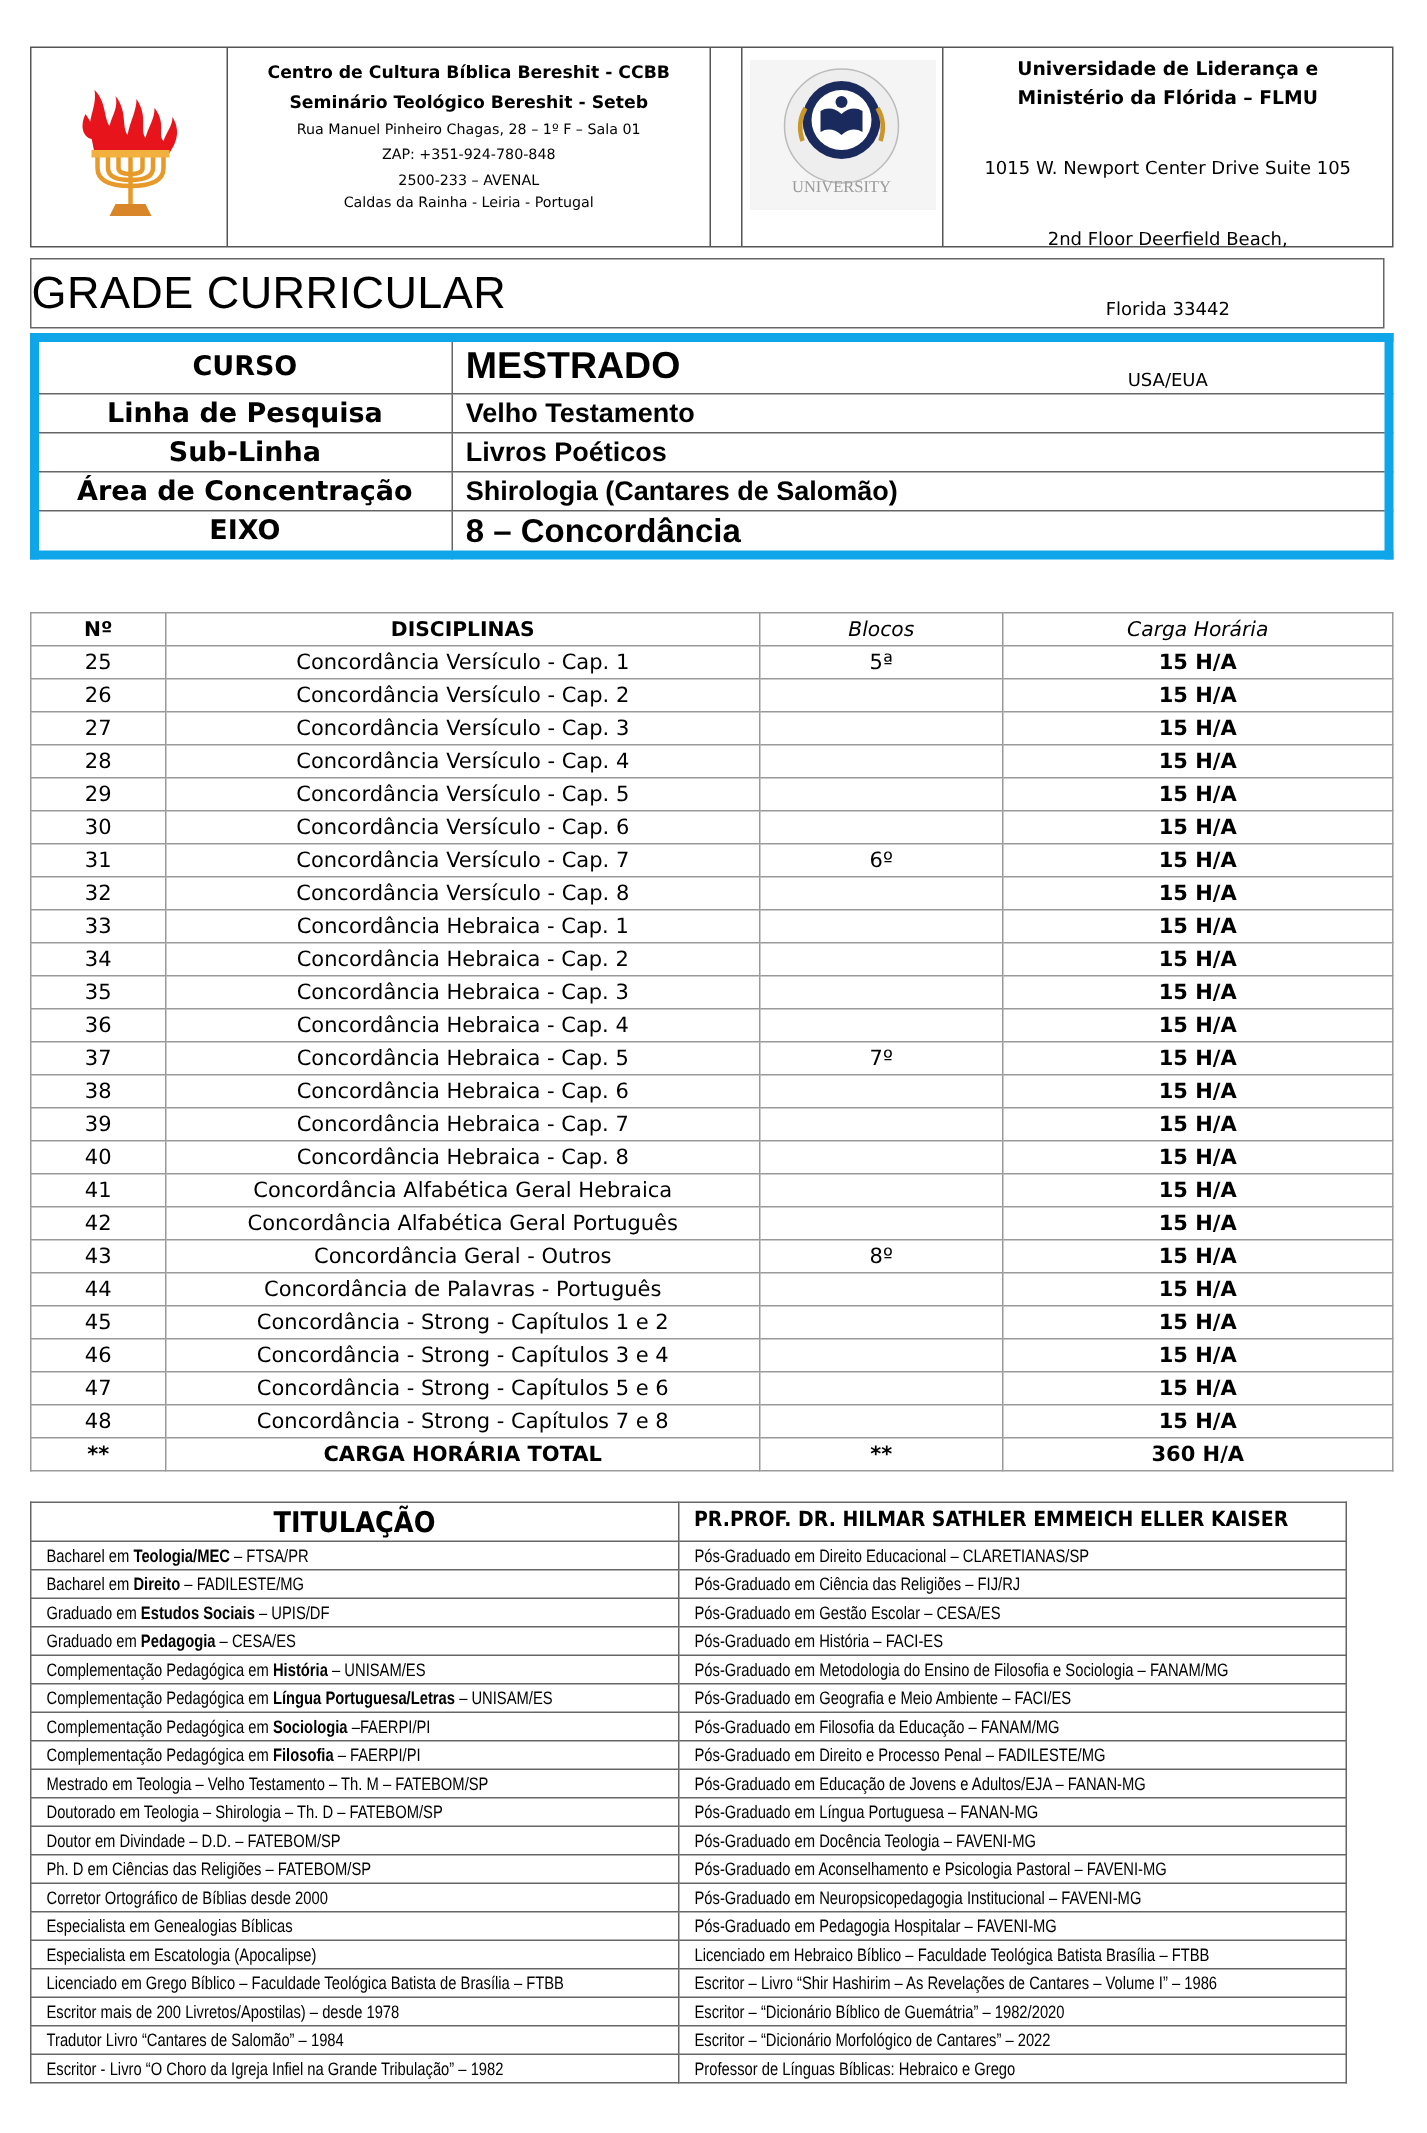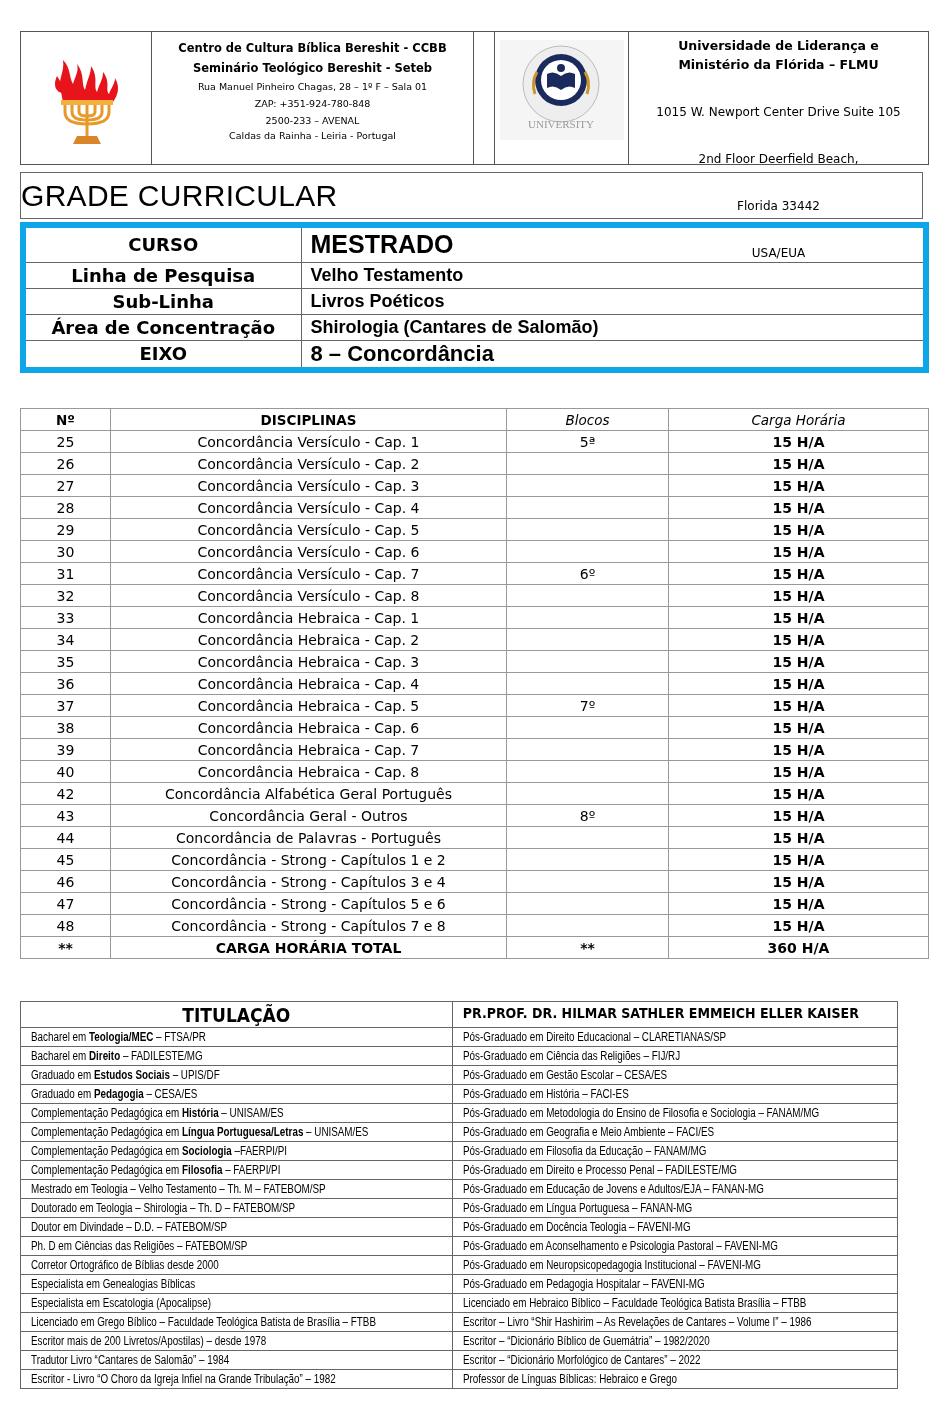--- a/index.html
+++ b/index.html
@@ -243,20 +243,26 @@
         <td></td>
         <td class="ch">15 H/A</td>
       </tr>
       <tr>
         <td>40</td>
         <td>Concordância Hebraica - Cap. 8</td>
         <td></td>
         <td class="ch">15 H/A</td>
       </tr>
       <tr>
+        <td>41</td>
+        <td>Concordância Alfabética Geral Hebraica</td>
+        <td></td>
+        <td class="ch">15 H/A</td>
+      </tr>
+      <tr>
         <td>42</td>
         <td>Concordância Alfabética Geral Português</td>
         <td></td>
         <td class="ch">15 H/A</td>
       </tr>
       <tr>
         <td>43</td>
         <td>Concordância Geral - Outros</td>
         <td>8º</td>
         <td class="ch">15 H/A</td>

